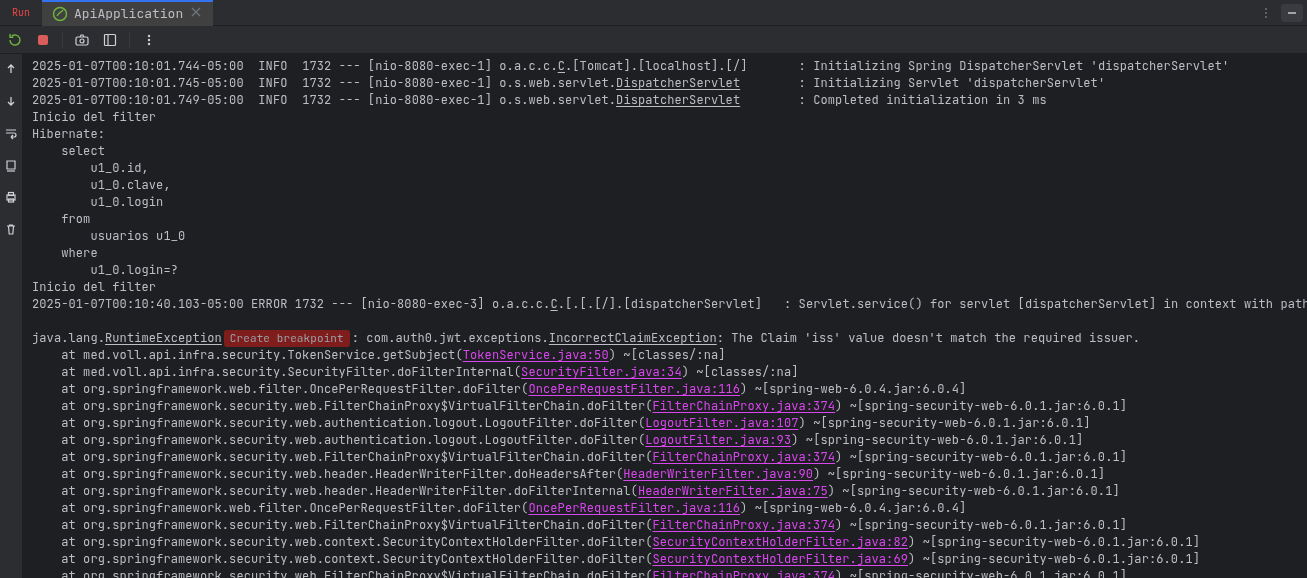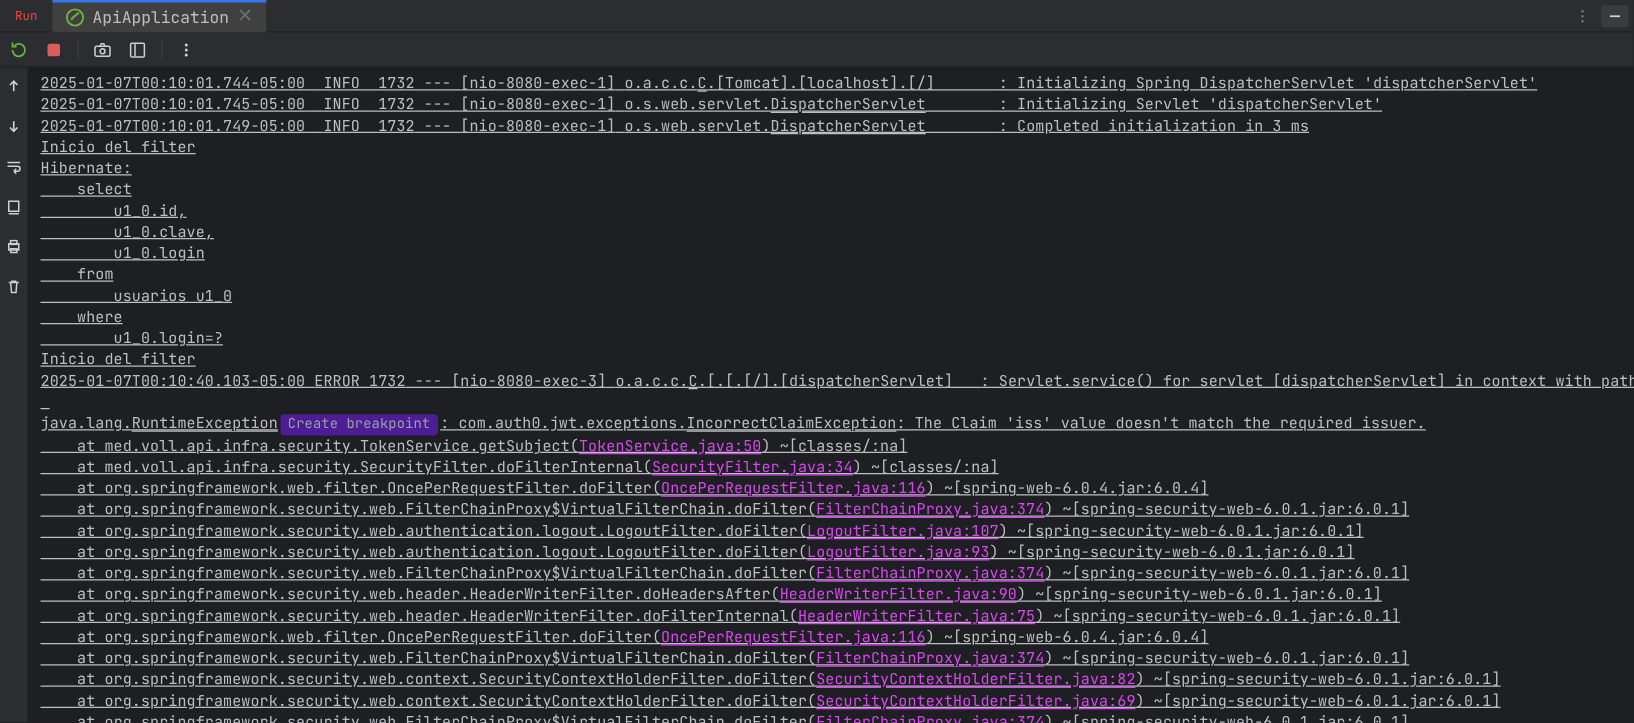--- a/index.html
+++ b/index.html
@@ -40,27 +40,27 @@
   .gutter {
     width:22px; background:#2b2d30; display:flex; flex-direction:column;
     align-items:center; padding-top:6px; gap:14px;
   }
   .gutter .icon-btn { color:#ced0d6; }
   .console {
     flex:1; overflow:auto; padding:4px 10px 10px 10px;
     line-height:17px; letter-spacing:0.1px; white-space:pre;
     font-size:12px;
   }
-  .console .line { white-space:pre;text-decoration:underline; }
+  .console .line { white-space:pre; }
   .g  { color:#bcbec4; }
   .d  { color:#6f737a; }  
   .lnk{ color:#d946ef; text-decoration:underline; text-underline-offset:2px; cursor:pointer; }
   .ul { color:#bcbec4; text-decoration:underline; text-underline-offset:2px; }
   .hint {
-    display:inline-block; background:#4c1d95; color:#9aa0a6;
+    display:inline-block; background:#7f1d1d; color:#9aa0a6;
     font-size:11px; padding:0 6px; border-radius:3px; margin:0 2px;
     text-decoration:none;
   }
   .svg16{width:16px;height:16px;}
   .svg14{width:14px;height:14px;}
   .app-icon { width:16px; height:16px; display:inline-flex; }
 </style>
 </head>
 <body>
 

